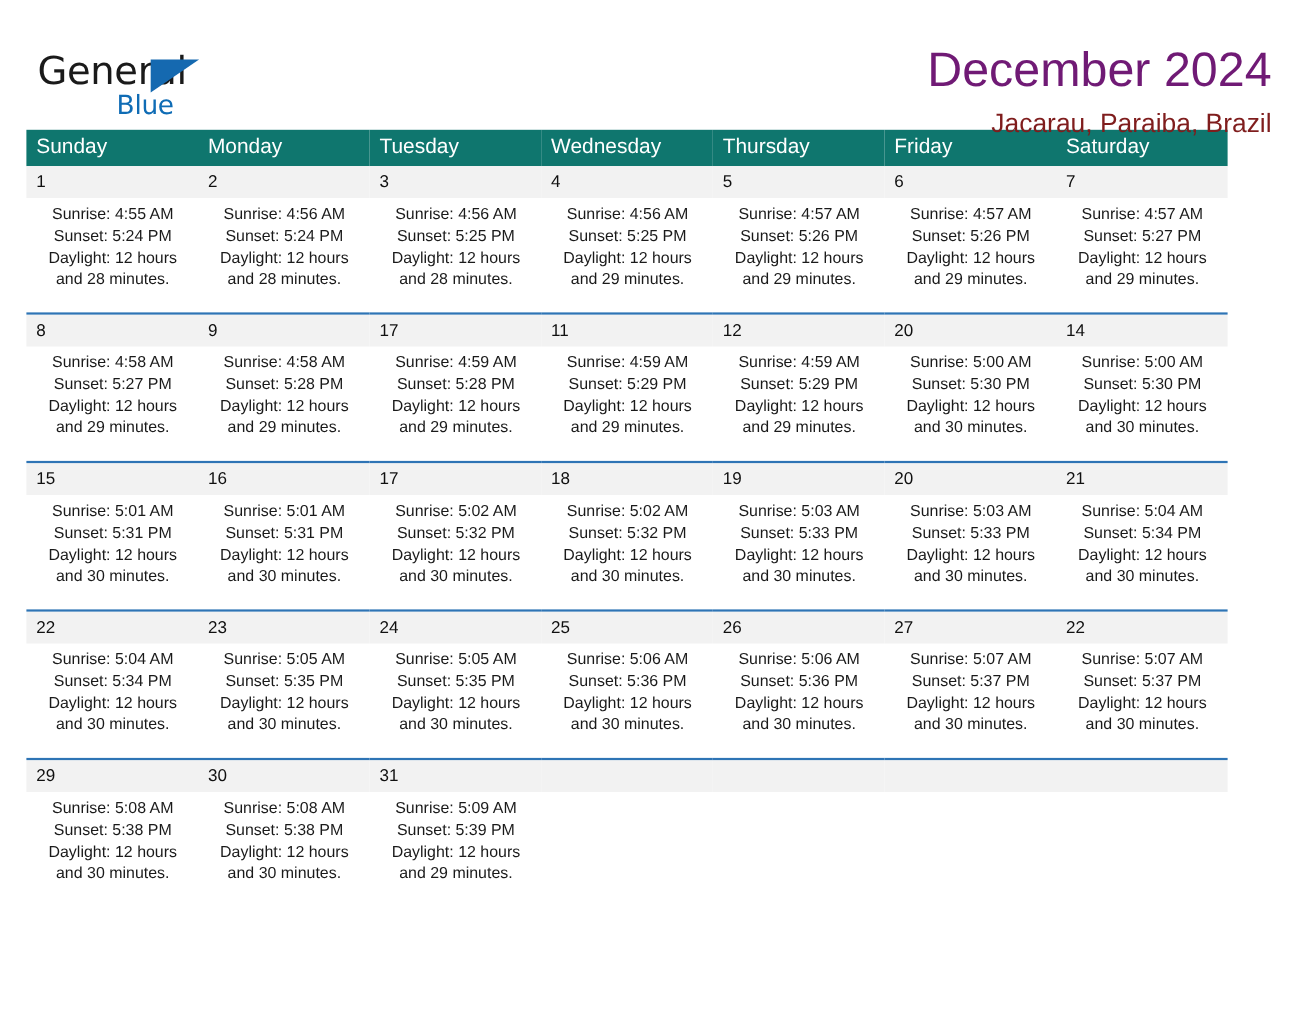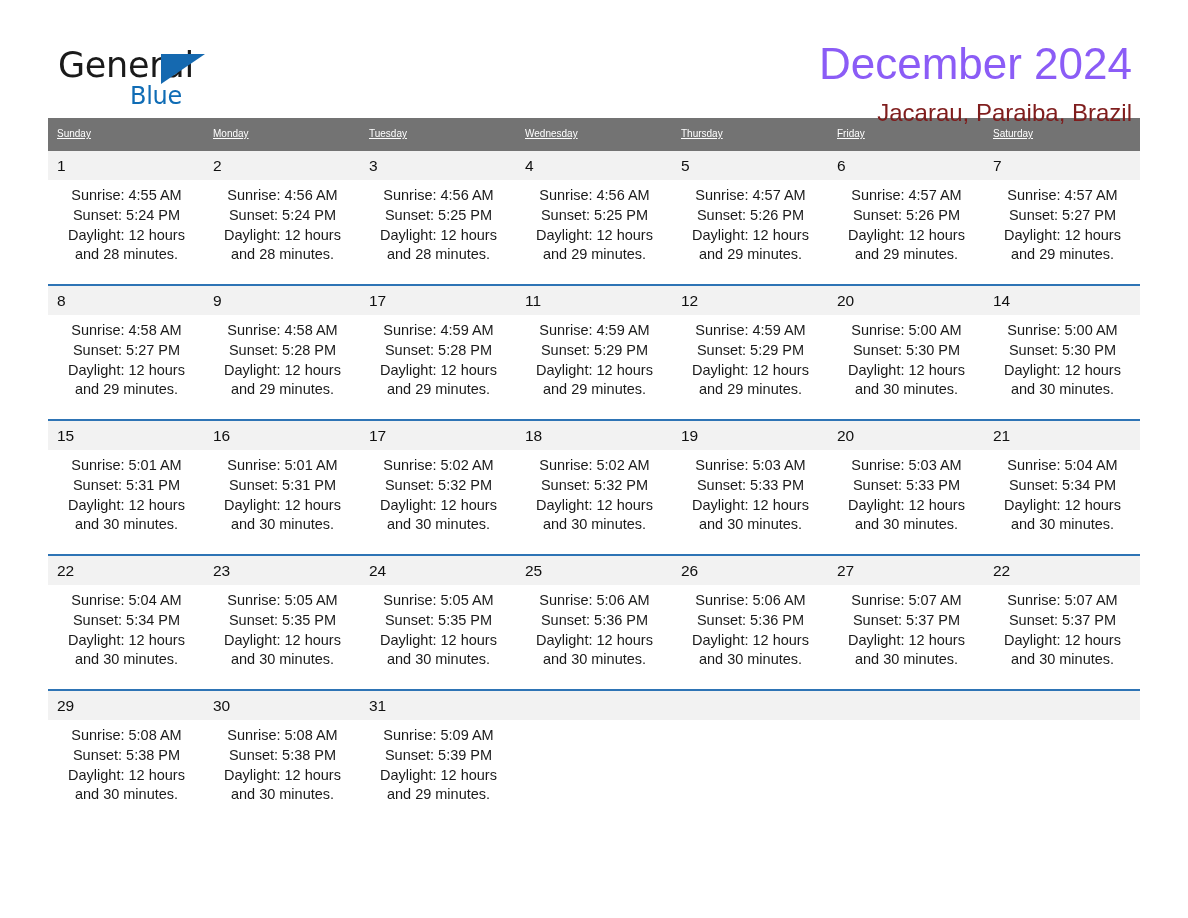--- a/index.html
+++ b/index.html
@@ -13,21 +13,21 @@
     height: 918px;
     font-family: "Liberation Sans", sans-serif;
     color: #000000;
     overflow: hidden;
   }
   .page {
     position: relative;
     width: 1188px;
     height: 918px;
     box-sizing: border-box;
-    padding: 0 48px;
+    padding: 0 24px;
   }
 
   
   .top-bar {
     position: relative;
     height: 118px;
   }
   .brand {
     position: absolute;
     left: 10px;
@@ -69,21 +69,21 @@
 
   .title-block {
     position: absolute;
     right: 8px;
     top: 38px;
     text-align: right;
   }
   .month-title {
     font-size: 44px;
     font-weight: 400;
-    color: #8b5cf6;
+    color: #701a75;
     line-height: 52px;
     white-space: nowrap;
     font-family: "Liberation Sans", sans-serif;
     margin-left: 40px;
   }
   .location {
     margin-top: 9px;
     font-size: 24px;
     font-weight: 400;
     color: #7f1d1d;
@@ -94,29 +94,28 @@
 
   
   .calendar {
     width: 1092px;
     border-collapse: collapse;
     table-layout: fixed;
   }
   .calendar col { width: 156px; }
 
   .cal-head th {
-    background: #737373;
+    background: #0f766e;
     color: #ffffff;
-    font-size: 10px;
+    font-size: 19px;
     font-weight: 400;
     text-align: left;
     padding: 7px 0 8px 9px;
     line-height: 18px;
     border: none;
-    text-decoration: underline;
   }
 
   tr.week-row > td {
     vertical-align: top;
     padding: 0;
     border: none;
     border-top: 2px solid #2e74b5;
   }
   tr.week-row.first > td {
     border-top: none;

